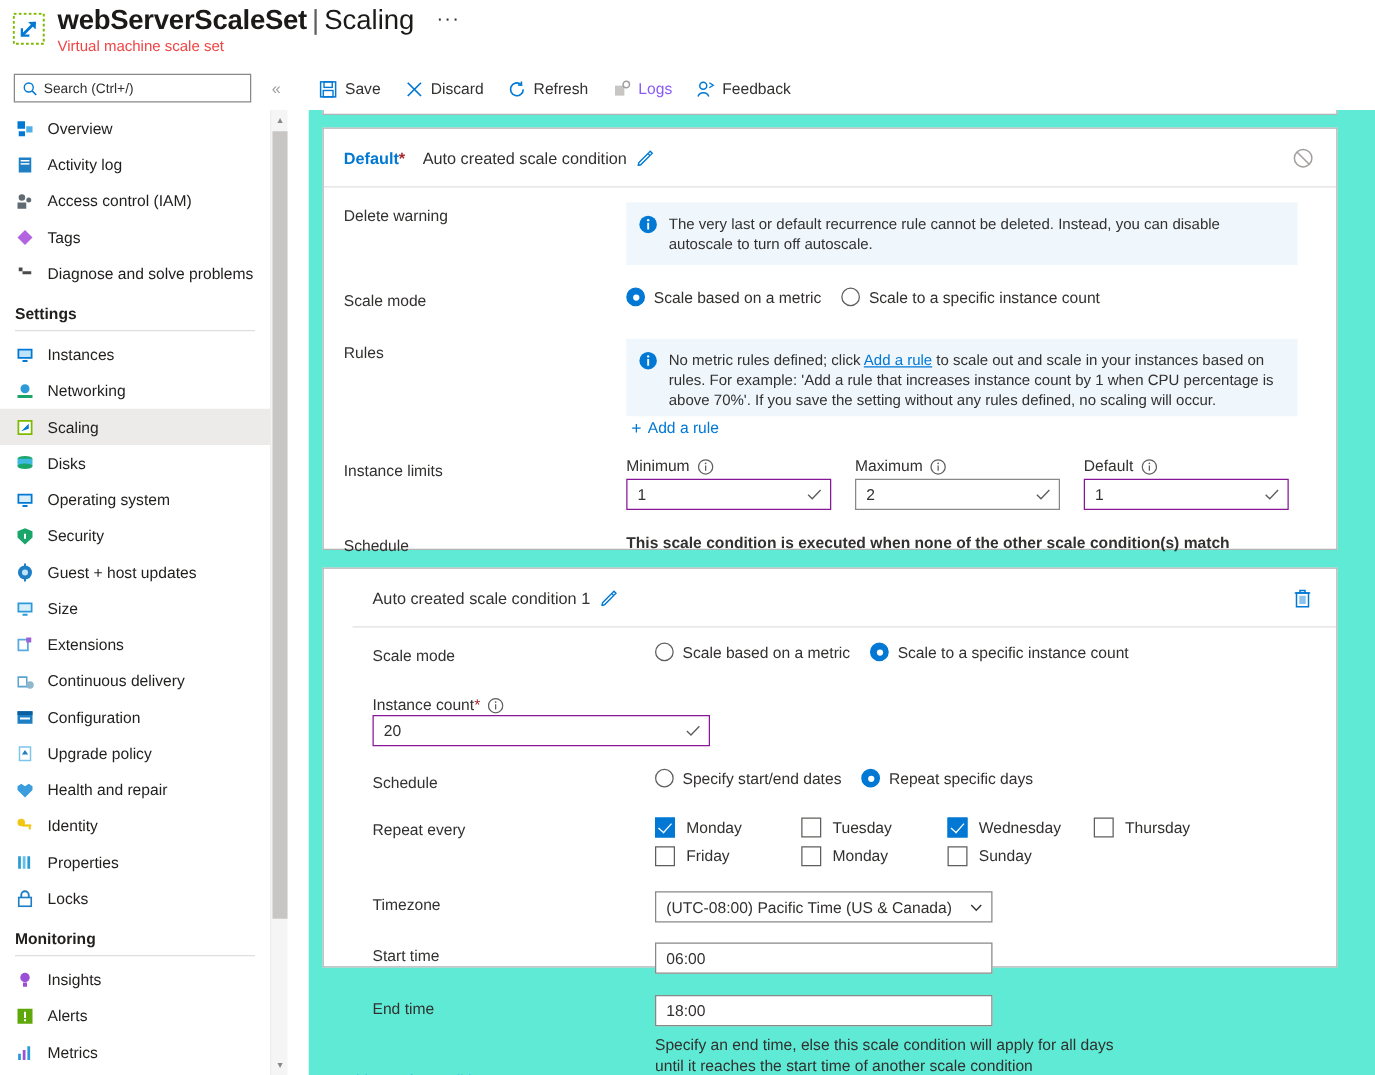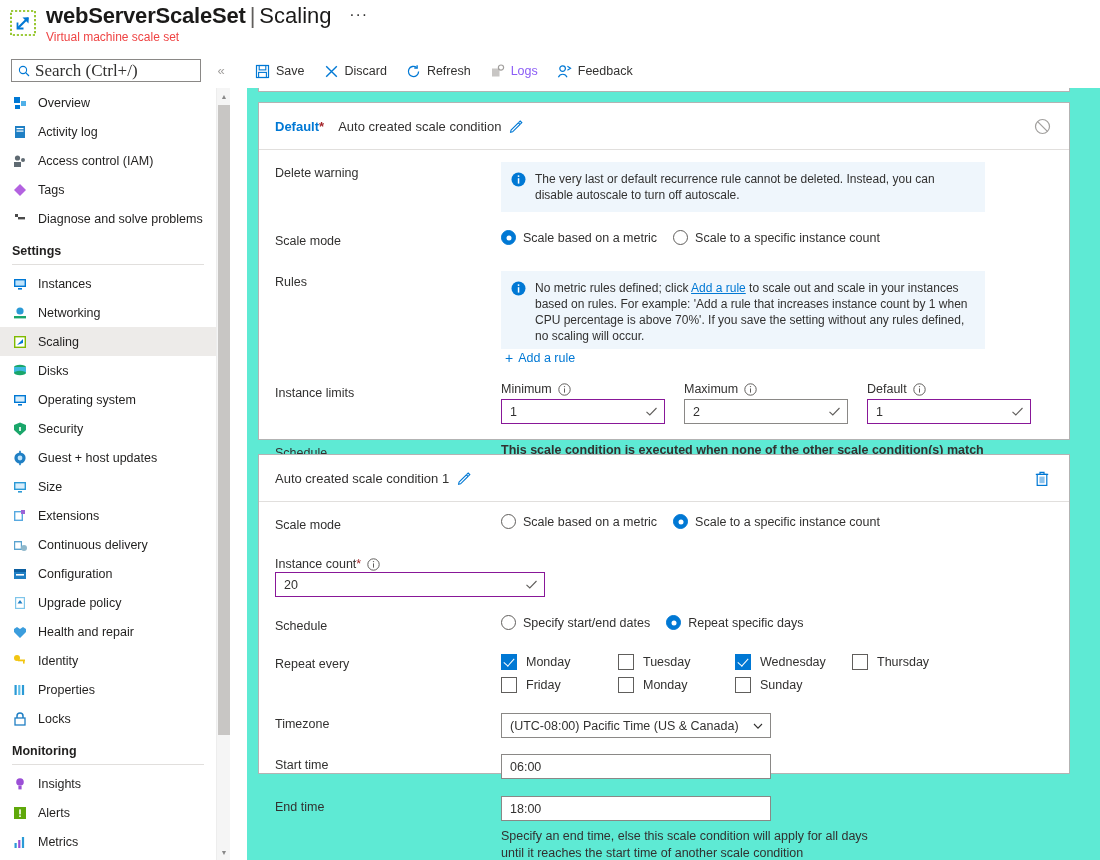--- a/index.html
+++ b/index.html
@@ -35,21 +35,21 @@
   }
 
   
   .searchbox {
     position: absolute; left: 11px; top: 59px; width: 190px; height: 23px;
     border: 1px solid #8a8886; background: #fff;
     display: flex; align-items: center; padding: 0 6px;
   }
   .searchbox .mag { width: 12px; height: 12px; margin-right: 5px; flex: none; }
   .searchbox input {
-    border: 0; outline: 0; font-family: Liberation Serif, serif; font-size: 17px;
+    border: 0; outline: 0; font-family: Liberation Sans, sans-serif; font-size: 11px;
     color: #15803d; width: 100%; background: transparent; padding: 0;
   }
   .searchbox input::placeholder { color: #323130; opacity: 1; }
   .collapse-btn {
     position: absolute; left: 210px; top: 59px; width: 22px; height: 22px;
     display: flex; align-items: center; justify-content: center;
     color: #a19f9d; font-size: 13px; cursor: pointer;
   }
 
   
@@ -108,21 +108,21 @@
   }
   .panel-stub {
     position: absolute; left: 11px; top: -8px; width: 812px; height: 12px;
     border: 1px solid #b3b3b3; border-top: none; background: #fff;
   }
   .card {
     position: absolute; left: 11px; width: 812px;
     border: 1px solid #b3b3b3; background: #fff;
   }
   #card-default { top: 14px; height: 338px; }
-  #card-cond1   { top: 366px; height: 320px; }
+  #card-cond1   { top: 366px; height: 320px; padding-left: 23px; }
 
   .card-head {
     height: 47px; border-bottom: 1px solid #e1dfdd;
     display: flex; align-items: center; padding: 0 16px;
   }
   .card-head .badge {
     font-size: 13px; font-weight: 700; color: #0078d4; margin-right: 14px;
   }
   .card-head .badge .req { color: #a4262c; font-weight: 700; }
   .card-head .cname { font-size: 13px; color: #323130; }
@@ -137,21 +137,21 @@
   .row { display: flex; margin-bottom: 0; }
   .row-label {
     width: 226px; flex: none; font-size: 12.5px; color: #323130;
     padding-top: 3px; line-height: 16px;
   }
   .row-field { flex: 1; min-width: 0; }
 
   
   .infobox {
     background: #eff6fc; padding: 9px 12px 9px 10px;
-    display: flex; align-items: flex-start; width: 484px;
+    display: flex; align-items: flex-start; width: 537px;
   }
   .infobox .ii { width: 15px; height: 15px; margin-right: 9px; flex: none; margin-top: 1px; }
   .infobox .itxt { font-size: 12px; line-height: 16px; color: #323130; }
   .link { color: #0078d4; text-decoration: underline; cursor: pointer; }
 
   
   .radio-group { display: flex; align-items: center; gap: 8px; }
   .radio-opt { display: flex; align-items: center; cursor: pointer; margin-right: 8px; }
   .rdot {
     width: 15px; height: 15px; border-radius: 50%;

